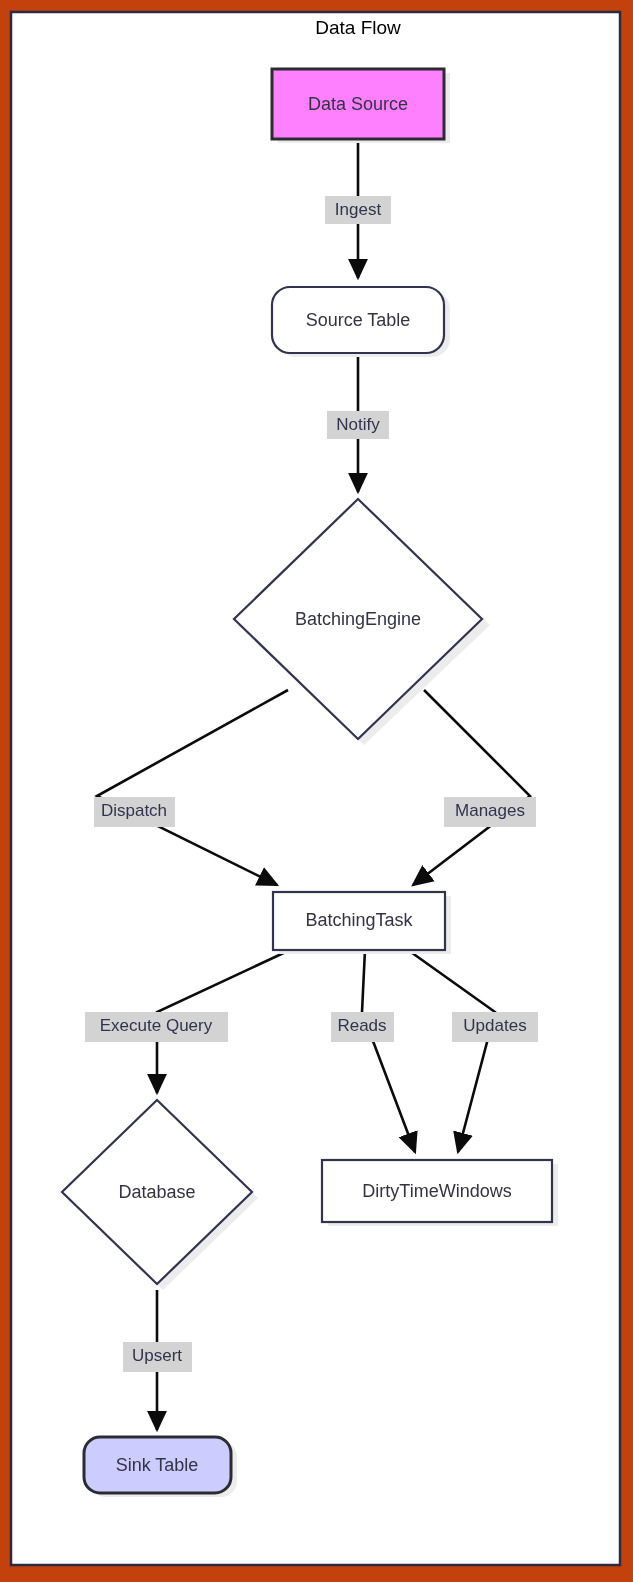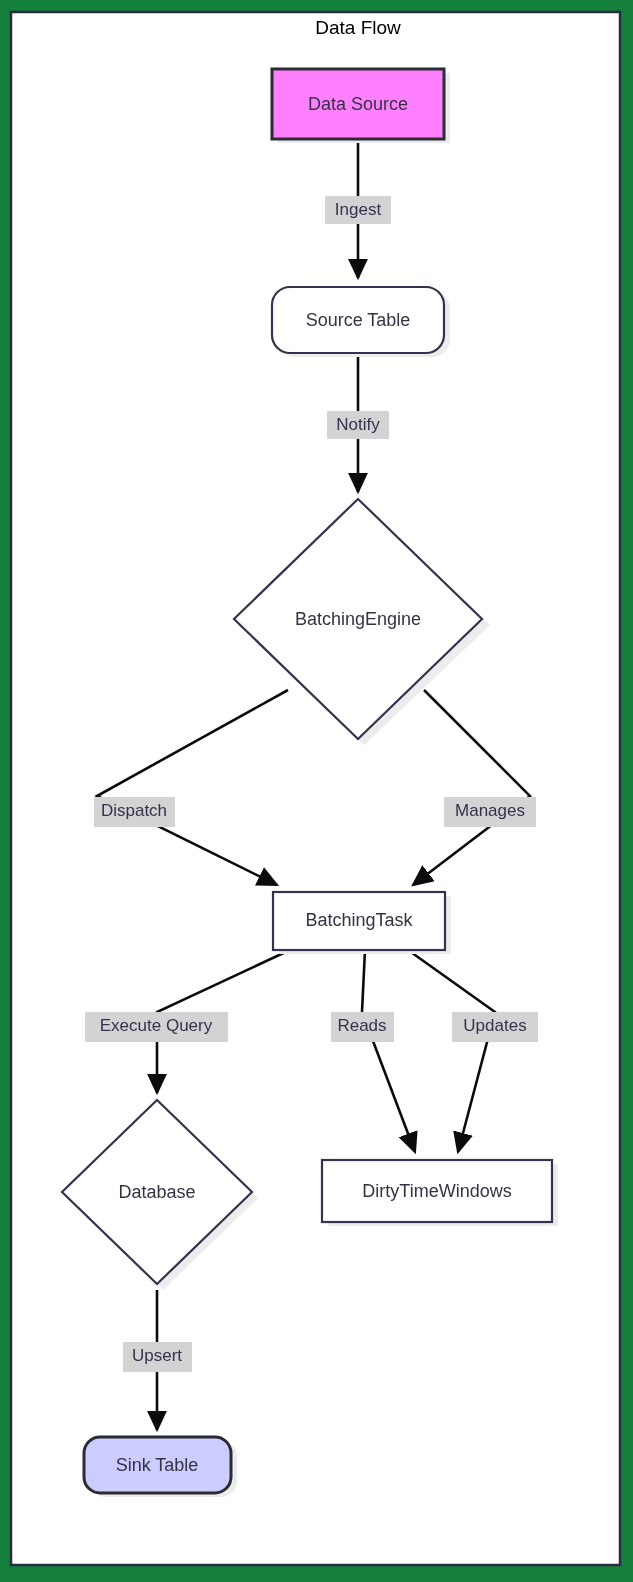--- a/index.html
+++ b/index.html
@@ -10,21 +10,21 @@
   body {
     width: 633px;
     height: 1582px;
     overflow: hidden;
     font-family: "Liberation Sans", sans-serif;
   }
   #diagram-root {
     position: relative;
     width: 633px;
     height: 1582px;
-    background: #15803d;
+    background: #c2410c;
   }
   svg#flow-svg {
     display: block;
     width: 633px;
     height: 1582px;
   }
   .frame-rect {
     fill: #ffffff;
     stroke: #2b2b40;
     stroke-width: 2.5;

